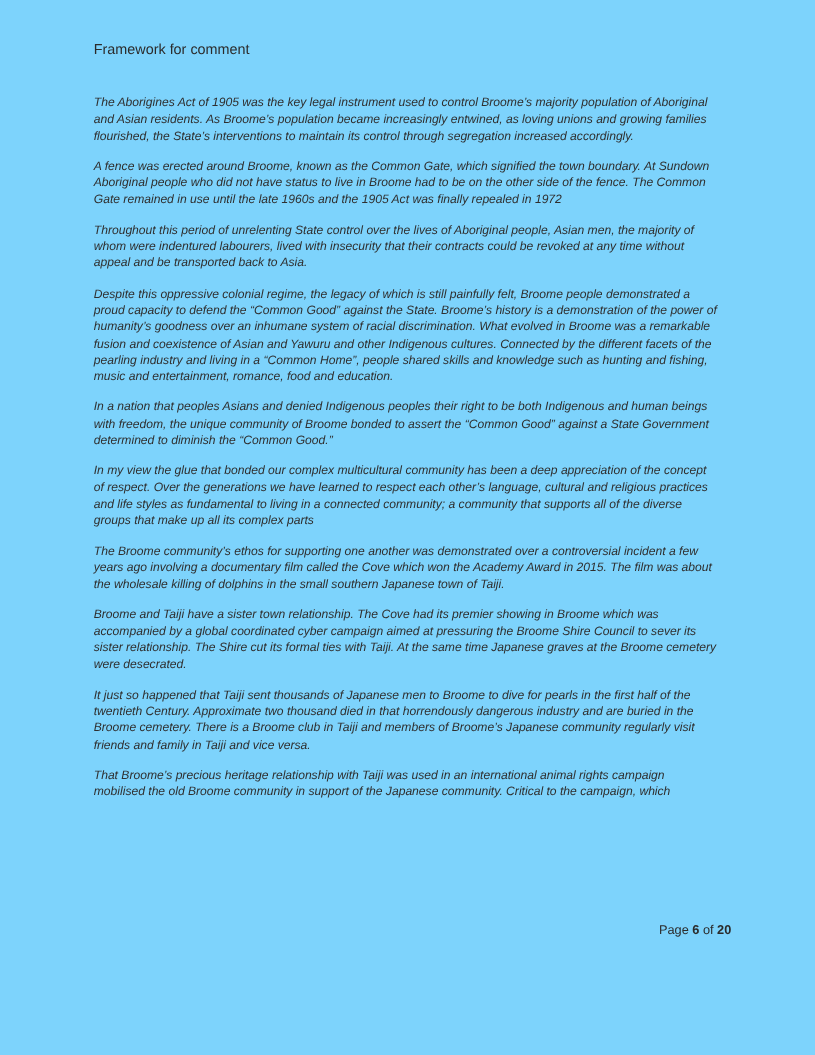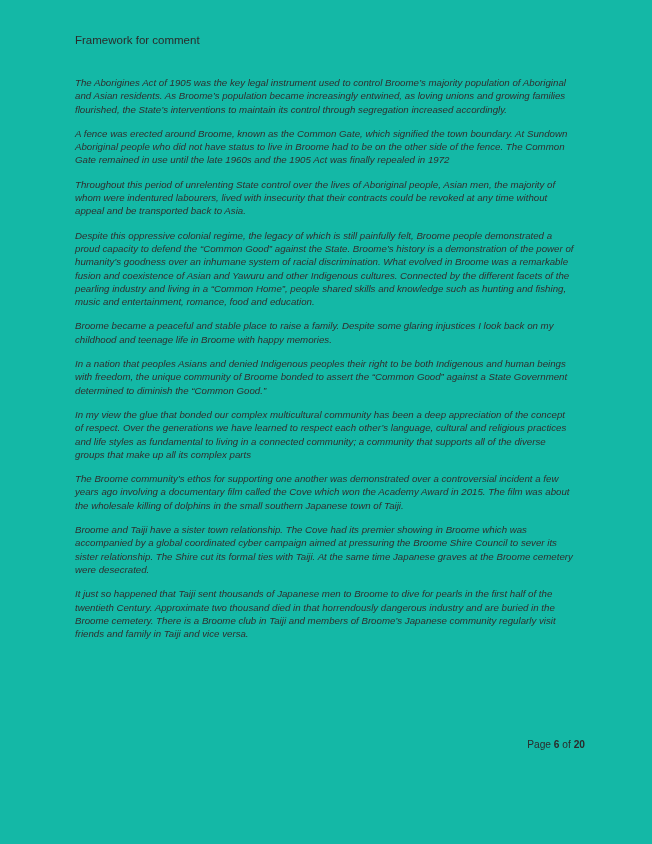--- a/index.html
+++ b/index.html
@@ -4,21 +4,21 @@
 <style>
   html, body {
     margin: 0;
     padding: 0;
     background: #ffffff;
   }
   .page {
     position: relative;
     width: 652px;
     height: 844px;
-    background: #14b8a6;
+    background: #7dd3fc;
     font-family: "Liberation Sans", sans-serif;
     color: #2d2d2d;
     overflow: hidden;
   }
   .content {
     position: absolute;
     left: 75px;
     top: 33px;
     width: 512px;
   }
@@ -54,22 +54,22 @@
 <body>
 
 <div class="page">
   <div class="content">
     <h1 class="doc-title">Framework for comment</h1>
     <div class="body-text">
       <p>The Aborigines Act of 1905 was the key legal instrument used to control Broome’s majority population of Aboriginal and Asian residents. As Broome’s population became increasingly entwined, as loving unions and growing families flourished, the State’s interventions to maintain its control through segregation increased accordingly.</p>
       <p>A fence was erected around Broome, known as the Common Gate, which signified the town boundary. At Sundown Aboriginal people who did not have status to live in Broome had to be on the other side of the fence.  The Common Gate remained in use until the late 1960s and the 1905 Act was finally repealed in 1972</p>
       <p>Throughout this period of unrelenting State control over the lives of Aboriginal people, Asian men, the majority of whom were indentured labourers, lived with insecurity that their contracts could be revoked at any time without appeal and be transported back to Asia.</p>
       <p>Despite this oppressive colonial regime, the legacy of which is still painfully felt, Broome people demonstrated a proud capacity to defend the “Common Good” against the State. Broome’s history is a demonstration of the power of humanity’s goodness over an inhumane system of racial discrimination. What evolved in Broome was a remarkable fusion and coexistence of Asian and Yawuru and other Indigenous cultures. Connected by the different facets of the pearling industry and living in a “Common Home”, people shared skills and knowledge such as hunting and fishing, music and entertainment, romance, food and education.</p>
-      <p>Broome became a peaceful and stable place to raise a family. Despite some glaring injustices I look back on my childhood and teenage life in Broome with happy memories.</p>
       <p>In a nation that peoples Asians and denied Indigenous peoples their right to be both Indigenous and human beings with freedom, the unique community of Broome bonded to assert the “Common Good” against a State Government determined to diminish the “Common Good.”</p>
       <p>In my view the glue that bonded our complex multicultural community has been a deep appreciation of the concept of respect. Over the generations we have learned to respect each other’s language, cultural and religious practices and life styles as fundamental to living in a connected community; a community that supports all of the diverse groups that make up all its complex parts</p>
       <p>The Broome community’s ethos for supporting one another was demonstrated over a controversial incident a few years ago involving a documentary film called the Cove which won the Academy Award in 2015. The film was about the wholesale killing of dolphins in the small southern Japanese town of Taiji.</p>
       <p>Broome and Taiji have a sister town relationship. The Cove had its premier showing in Broome which was accompanied by a global coordinated cyber campaign aimed at pressuring the Broome Shire Council to sever its sister relationship. The Shire cut its formal ties with Taiji. At the same time Japanese graves at the Broome cemetery were desecrated.</p>
       <p>It just so happened that Taiji sent thousands of Japanese men to Broome to dive for pearls in the first half of the twentieth Century. Approximate two thousand died in that horrendously dangerous industry and are buried in the Broome cemetery. There is a Broome club in Taiji and members of Broome’s Japanese community regularly visit friends and family in Taiji and vice versa.</p>
+      <p>That Broome’s precious heritage relationship with Taiji was used in an international animal rights campaign mobilised the old Broome community in support of the Japanese community. Critical to the campaign, which</p>
     </div>
   </div>
   <div class="footer"><span>Page </span><span class="num">6</span><span> of </span><span class="num">20</span></div>
 </div>
 
 </body></html>

